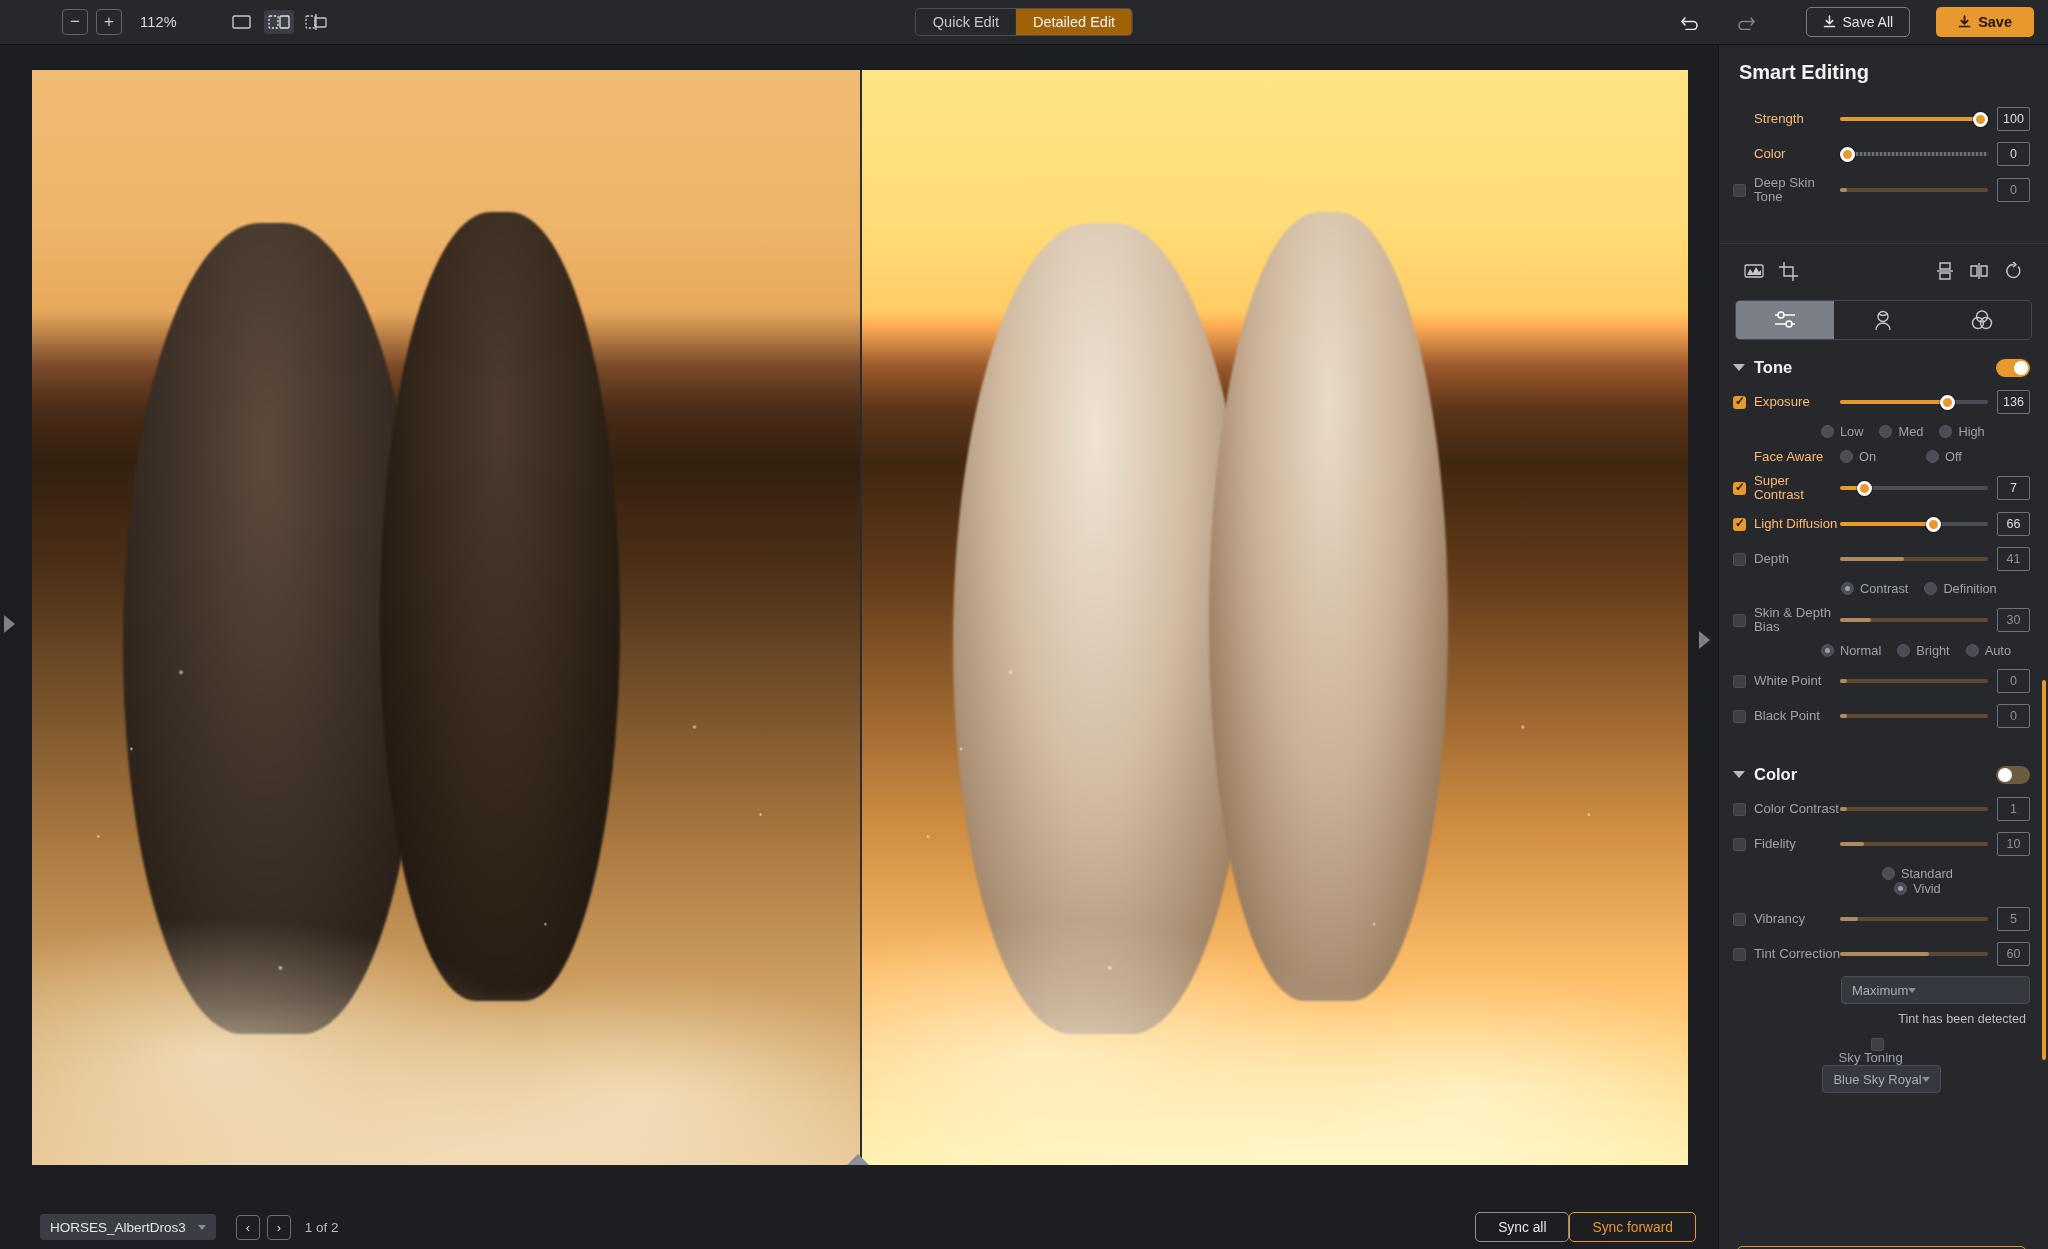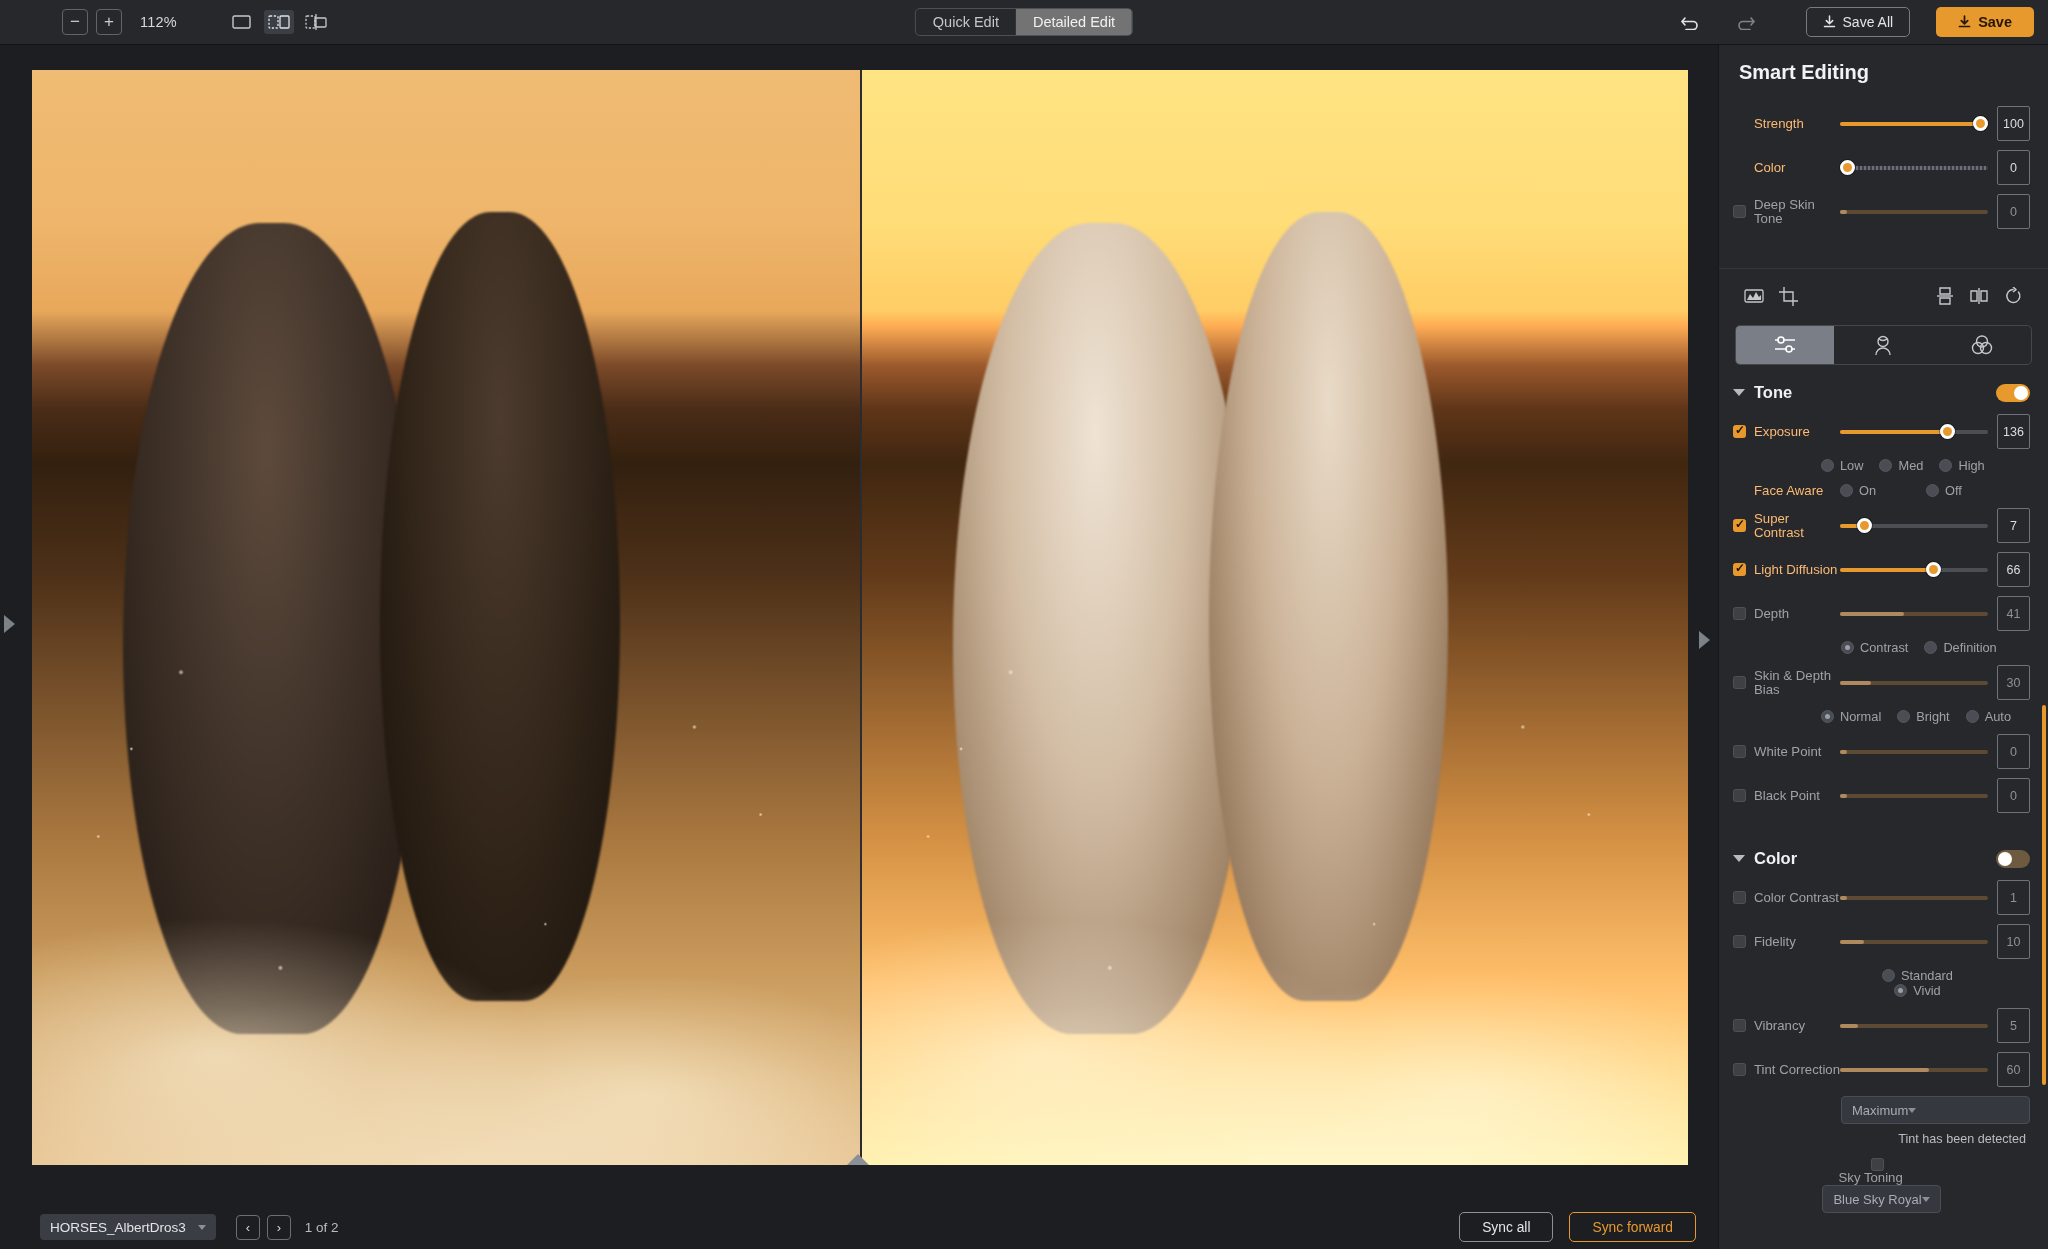--- a/index.html
+++ b/index.html
@@ -35,21 +35,21 @@
 
   .tb-center {
     position: absolute; left: 50%; transform: translateX(-50%);
     display: flex; border: 1px solid #4c5057; border-radius: 5px; overflow: hidden;
     height: 28px;
   }
   .seg {
     padding: 0 17px; height: 26px; display: flex; align-items: center;
     font-size: 14.5px; color: #c3c6cb; cursor: pointer; background: transparent;
   }
-  .seg.active { background: #737373; color: #f0f1f3; }
+  .seg.active { background: #a16207; color: #f0f1f3; }
 
   .tb-right {
     position: absolute; right: 14px; display: flex; align-items: center; gap: 12px;
   }
   .histbtn { width: 44px; height: 34px; display:flex; align-items:center; justify-content:center; cursor: pointer; }
   .btn-outline {
     height: 30px; padding: 0 16px; border: 1px solid #777b82; border-radius: 5px;
     background: transparent; color: #e2e4e7; font-size: 14px;
     display: flex; align-items: center; gap: 7px; cursor: pointer; margin-left: 26px;
   }
@@ -131,21 +131,21 @@
     font-size: 13.5px; display: flex; align-items: center; justify-content: space-between;
     gap: 12px; cursor: pointer;
   }
   .navarrows { display: flex; gap: 7px; margin-left: 20px; }
   .navbtn {
     width: 24px; height: 25px; border: 1px solid #6a6e75; border-radius: 4px;
     color: #d4d7db; font-size: 13px; display: flex; align-items: center;
     justify-content: center; cursor: pointer; background: transparent;
   }
   .pagecount { margin-left: 14px; font-size: 13.5px; color: #b9bcc1; }
-  .sync-zone { position: absolute; right: 22px; display: flex; gap: 16px; align-items: center; }
+  .sync-zone { position: absolute; right: 22px; display: flex; align-items: center; }
   .btn-sync {
     height: 30px; padding: 0 22px; border: 1px solid #8b8f96; border-radius: 5px;
     background: transparent; color: #e4e6e9; font-size: 13.8px; cursor: pointer;
     display: flex; align-items: center;
   }
   .btn-sync.accent { border-color: #e8992e; color: #e8992e; }
 
   
   .rpanel {
     position: absolute; right: 0; top: 45px; width: 330px; height: 1204px;
@@ -179,21 +179,21 @@
     position: absolute; width: 15px; height: 15px; border-radius: 50%;
     background: #fff; border: 3px solid #fff; cursor: pointer;
     box-shadow: 0 0 0 1px rgba(0,0,0,.35);
   }
   .knob::after {
     content: ""; position: absolute; inset: 0; border-radius: 50%; background: #e8992e;
   }
   .track.dotted { background: repeating-linear-gradient(90deg,#6d7079 0 2px, #3b3e44 2px 4px); }
 
   .numbox {
-    width: 33px; height: 35px; border: 1px solid #6e727a; border-radius: 2px;
+    width: 33px; height: 24px; border: 1px solid #6e727a; border-radius: 2px;
     font-size: 12.5px; color: #dbdde1; display: flex; align-items: center;
     justify-content: center; flex: none;
   }
   .numbox.dim { color: #8e9298; }
 
   .divider { height: 1px; background: #33363b; margin: 14px 0 0 0; }
 
   .icons-row { display: flex; align-items: center; padding: 14px 18px 10px 18px; }
   .ic { width: 34px; height: 26px; display: flex; align-items: center; justify-content: center; cursor: pointer; }
   .spacer { flex: 1; }

